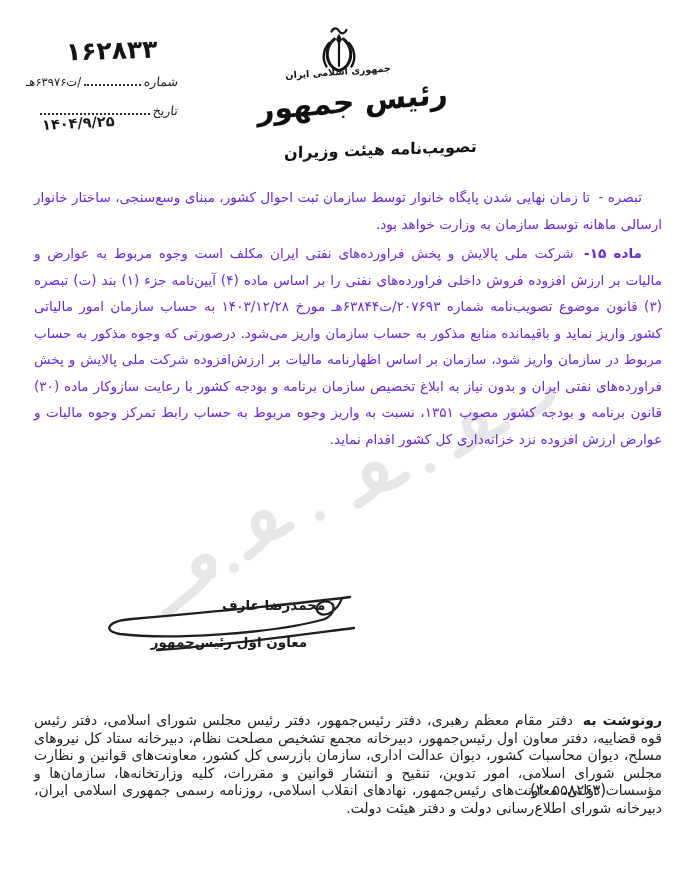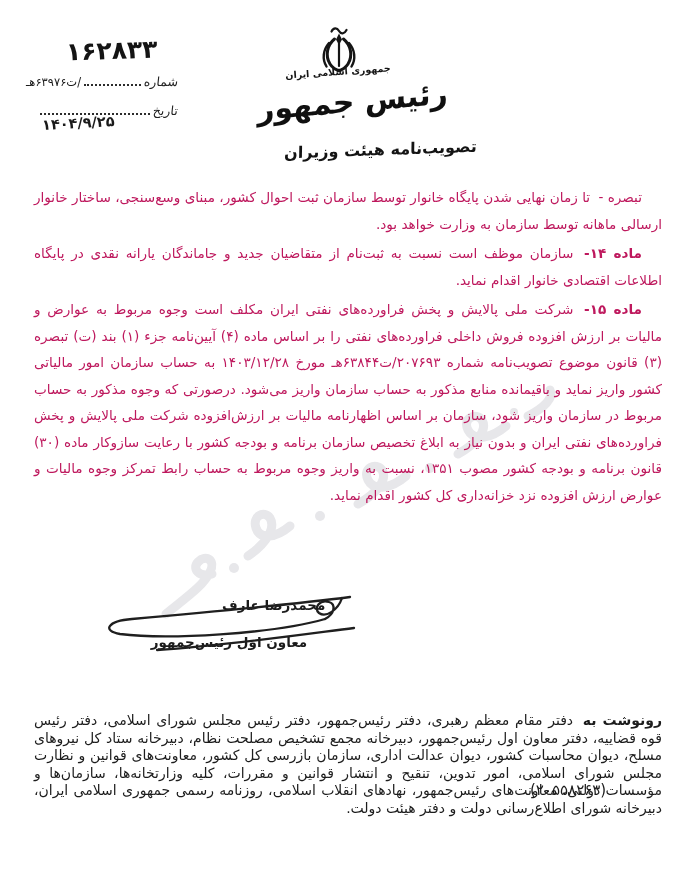--- a/index.html
+++ b/index.html
@@ -42,21 +42,21 @@
   .hand-date {
     position:absolute; top:115px; left:42px; font-size:14.5px; font-weight:bold;
     word-spacing:3px; transform:rotate(-3deg); color:#1a1a1a; white-space:nowrap;
   }
   
   .body-text {
     position:absolute; left:34px; top:184px; width:628px; z-index:2;
   }
   .body-text p {
     font-size:13.6px; line-height:26.5px; text-align:justify;
-    text-indent:20px; margin:0 0 3px 0; color:#be185d;
+    text-indent:20px; margin:0 0 3px 0; color:#6d28d9;
   }
   .lead-bold { font-weight:bold; margin-left:4px; }
   .lead-plain { margin-left:4px; }
   
   .watermark { position:absolute; left:148px; top:376px; z-index:1; }
   
   .sig-name {
     position:absolute; left:222px; top:597px; font-size:13.5px; font-weight:bold;
     white-space:nowrap; z-index:2;
   }
@@ -124,21 +124,20 @@
     <g fill="#e7e7ea">
       <circle cx="86" cy="192" r="5"></circle>
         <circle cx="172" cy="140" r="5"></circle>
       <circle cx="282" cy="92" r="5"></circle>
         <circle cx="366" cy="36" r="4"></circle>
     </g>
   </svg>
 
   <div class="body-text">
     <p><span class="lead-plain">تبصره -</span> <span>تا زمان نهایی شدن پایگاه خانوار توسط سازمان ثبت احوال کشور، مبنای وسع‌سنجی، ساختار خانوار ارسالی ماهانه توسط سازمان به وزارت خواهد بود.</span></p>
-    <p><b class="lead-bold">ماده ۱۴-</b> <span>سازمان موظف است نسبت به ثبت‌نام از متقاضیان جدید و جاماندگان یارانه نقدی در پایگاه اطلاعات اقتصادی خانوار اقدام نماید.</span></p>
     <p><b class="lead-bold">ماده ۱۵-</b> <span>شرکت ملی پالایش و پخش فراورده‌های نفتی ایران مکلف است وجوه مربوط به عوارض و مالیات بر ارزش افزوده فروش داخلی فراورده‌های نفتی را بر اساس ماده (۴) آیین‌نامه جزء (۱) بند (ت) تبصره (۳) قانون موضوع تصویب‌نامه شماره ۲۰۷۶۹۳/ت۶۳۸۴۴هـ مورخ ۱۴۰۳/۱۲/۲۸ به حساب سازمان امور مالیاتی کشور واریز نماید و باقیمانده منابع مذکور به حساب سازمان واریز می‌شود. درصورتی که وجوه مذکور به حساب مربوط در سازمان واریز شود، سازمان بر اساس اظهارنامه مالیات بر ارزش‌افزوده شرکت ملی پالایش و پخش فراورده‌های نفتی ایران و بدون نیاز به ابلاغ تخصیص سازمان برنامه و بودجه کشور با رعایت سازوکار ماده (۳۰) قانون برنامه و بودجه کشور مصوب ۱۳۵۱، نسبت به واریز وجوه مربوط به حساب رابط تمرکز وجوه مالیات و عوارض ارزش افزوده نزد خزانه‌داری کل کشور اقدام نماید.</span></p>
   </div>
 
   <div class="sig-name">محمدرضا عارف</div>
   <div class="sig-title">معاون اول رئیس‌جمهور</div>
   <svg class="sig-stroke" width="270" height="78" viewBox="0 0 270 78">
     <g fill="none" stroke="#1f1f1f" stroke-width="2.3" stroke-linecap="round">
       <path d="M250 14 C246 26 234 34 227 29 C221 24 228 15 237 18 C244 20 243 30 233 35"></path>
       <path d="M233 35 C180 50 75 56 28 50 C10 47 15 37 40 35 C130 27 205 20 258 13"></path>
       <path d="M65 66 C130 62 200 52 262 44"></path>

